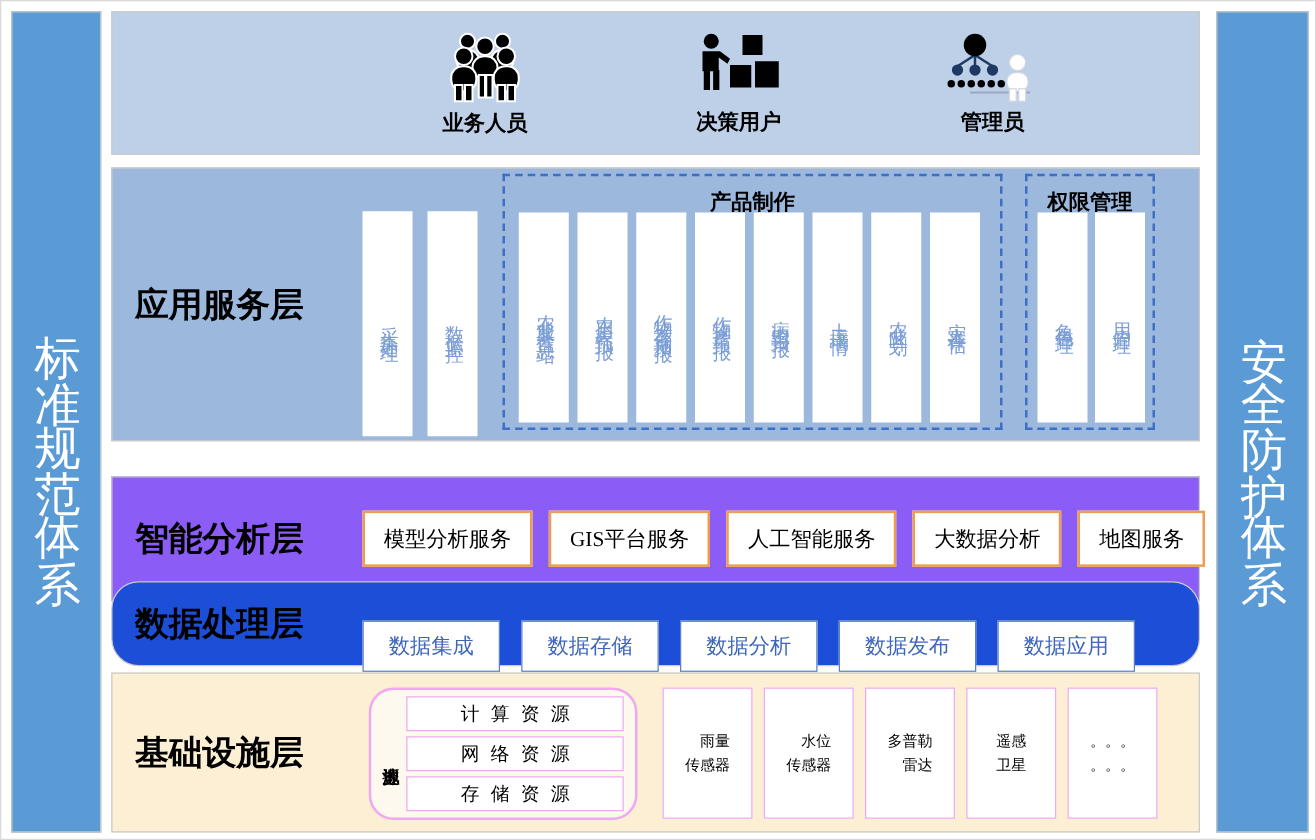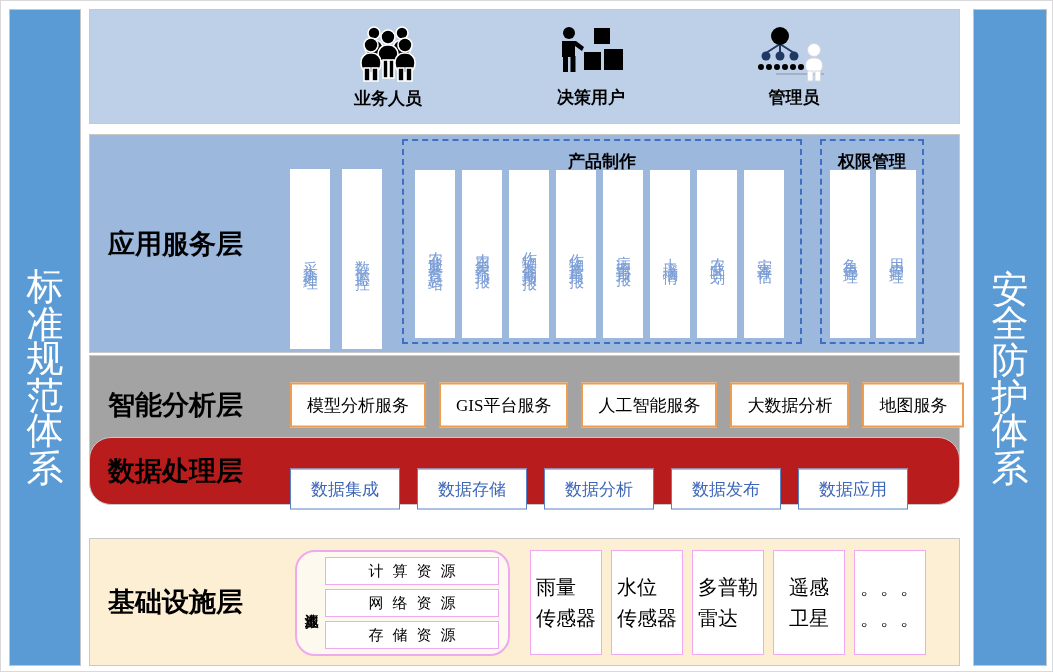--- a/index.html
+++ b/index.html
@@ -12,22 +12,22 @@
     display:flex;align-items:center;justify-content:center;}
   .sidebar.left{left:8px;}
   .sidebar.right{left:972px;width:74px;}
   .sidebar .v-text{writing-mode:vertical-rl;text-orientation:upright;
     color:#fff;font-size:37px;letter-spacing:36px;line-height:1;
     text-indent:18px;}
   
   .layer{position:absolute;left:88px;width:871px;border:1px solid #c9c9c9;box-sizing:border-box;}
   .layer-user {top:8px;  height:115px;background:#BDD0E8;}
   .layer-app  {top:133px;height:219px;background:#9CB8DC;}
-  .layer-ai   {top:354px;height:100px; background:#a3a3a3;}
-  .layer-data {top:436px;height:68px; background:#b91c1c;border-radius:22px;}
+  .layer-ai   {top:380px;height:100px; background:#8b5cf6;}
+  .layer-data {top:464px;height:68px; background:#1d4ed8;border-radius:22px;}
   .layer-infra{top:537px;height:128px;background:#FCEFD4;}
   .layer-title{position:absolute;left:18px;top:50%;transform:translateY(-50%);
     font-size:27px;font-weight:bold;color:#000;white-space:nowrap;}
   
   .user-groups{position:absolute;left:200px;right:0;top:0;bottom:0;
     display:flex;justify-content:space-between;align-items:center;
     padding:0 95px 0 28px;text-align:right;}
   .user-group{display:flex;flex-direction:column;align-items:center;gap:3px;width:140px;}
   .user-group svg{display:block;}
   .user-label{font-size:17px;font-weight:bold;color:#000;}
@@ -61,22 +61,22 @@
     border:2px solid #F0A8EE;border-radius:20px;box-sizing:border-box;background:#FEF9EE;}
   .pool-label{position:absolute;left:7px;top:50%;transform:translateY(-50%);
     writing-mode:vertical-rl;text-orientation:upright;font-size:14px;color:#000;line-height:1;}
   .pool-resources{position:absolute;left:28px;right:9px;top:5px;bottom:5px;
     display:flex;flex-direction:column;justify-content:space-between;}
   .resource{height:28px;background:#fff;border:1.5px solid #F0A8EE;box-sizing:border-box;
     display:flex;align-items:center;justify-content:center;
     font-size:15px;color:#000;letter-spacing:9px;text-indent:9px;}
   .devices{position:absolute;left:440px;top:11px;display:flex;gap:9px;}
   .device{width:72px;height:105px;background:#fff;border:1.5px solid #F0A8EE;box-sizing:border-box;
-    display:flex;align-items:center;justify-content:center;text-align:left;
-    font-size:20px;color:#000;line-height:1.55;white-space:pre-line;}
+    display:flex;align-items:center;justify-content:center;text-align:right;
+    font-size:12px;color:#000;line-height:1.55;white-space:pre-line;}
 </style>
 </head>
 <body>
 
 <div class="canvas">
 
   <div class="sidebar left">
     <span class="v-text">标准规范体系</span>
   </div>
   <div class="sidebar right">

